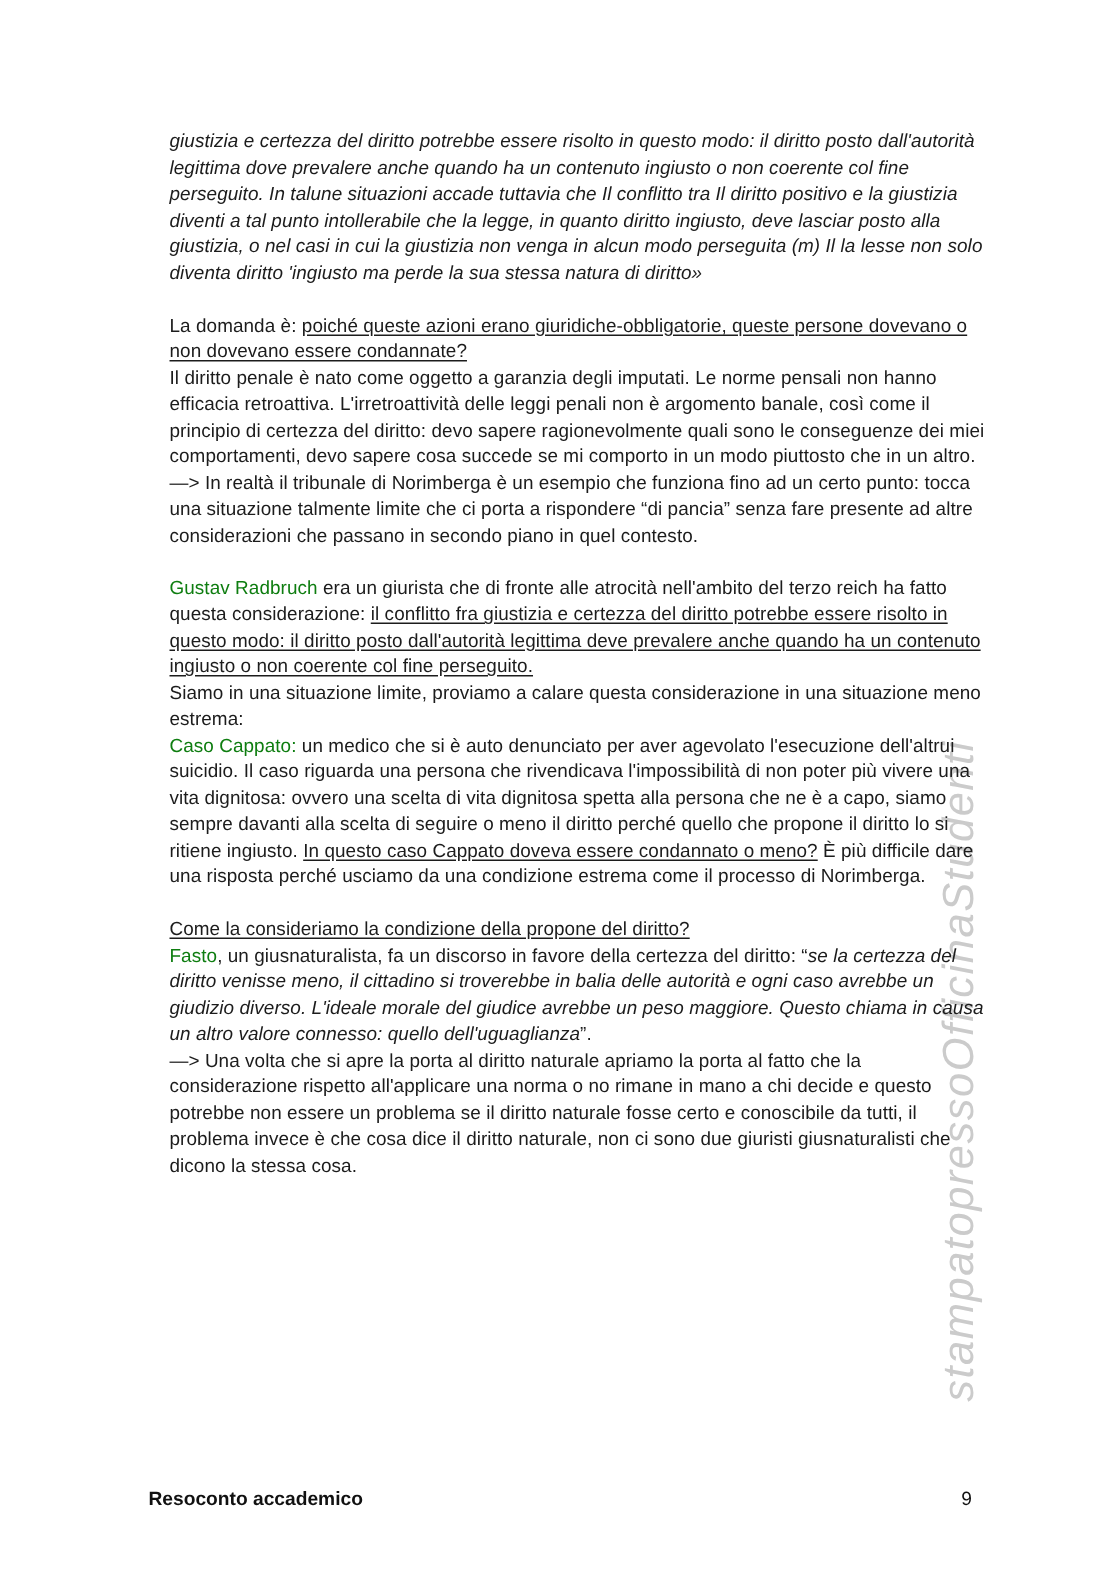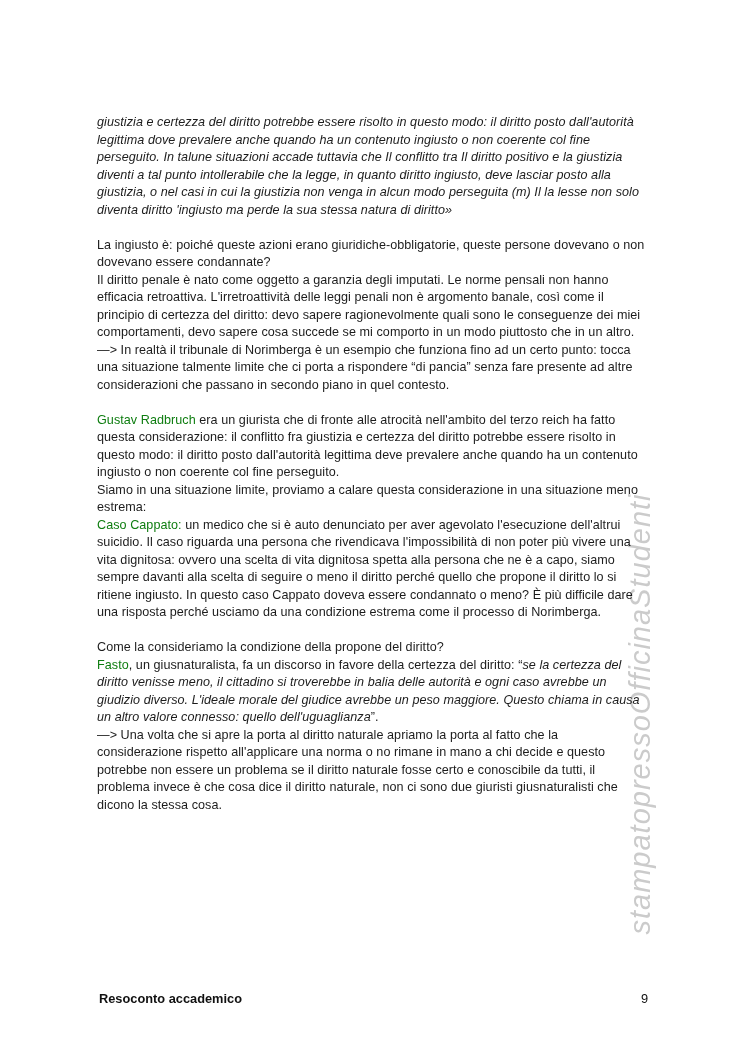--- a/index.html
+++ b/index.html
@@ -7,31 +7,30 @@
     width:744px;height:1053px;
     background:#ffffff;
     position:relative;
     overflow:hidden;
     font-family:"Liberation Sans", sans-serif;
     color:#1c1c1c;
   }
   .page{position:absolute;inset:0;}
   .content{
     position:absolute;
-    left:97px;top:86px;width:549px;
+    left:113px;top:86px;width:549px;
     font-size:12.6px;
     line-height:17.5px;
     letter-spacing:0.05px;
     z-index:2;
-    margin-top:28px;
   }
   .content p{margin:0;}
   p.gap-before{margin-top:17.5px;}
   .run-italic{font-style:italic;}
-  .run-underline{text-underline-offset:2px;}
+  .run-underline{text-decoration:underline;text-underline-offset:2px;}
   .run-green{color:var(--green,#0e7d10);font-weight:normal;}
   .watermark{
     position:absolute;
     left:640px;top:714px;
     transform:translate(-50%,-50%) rotate(-90deg);
     white-space:nowrap;
     font-size:29px;
     font-style:italic;
     color:var(--wm,#cbcbcb);
     letter-spacing:1px;
@@ -50,21 +49,21 @@
 </style>
 </head>
 <body>
 
 <div class="page">
 
   <div class="watermark">stampatopressoOfficinaStudenti</div>
 
   <div class="content">
       <p><span class="run-italic">giustizia e certezza del diritto potrebbe essere risolto in questo modo: il diritto posto dall'autorità legittima dove prevalere anche quando ha un contenuto ingiusto o non coerente col fine perseguito. In talune situazioni accade tuttavia che Il conflitto tra Il diritto positivo e la giustizia diventi a tal punto intollerabile che la legge, in quanto diritto ingiusto, deve lasciar posto alla giustizia, o nel casi in cui la giustizia non venga in alcun modo perseguita (m) Il la lesse non solo diventa diritto 'ingiusto ma perde la sua stessa natura di diritto»</span></p>
-      <p class="gap-before"><span>La ingiusto è: </span><span class="run-underline">poiché queste azioni erano giuridiche-obbligatorie, queste persone dovevano o non dovevano essere condannate?</span></p>
+      <p class="gap-before"><span>La domanda è: </span><span class="run-underline">poiché queste azioni erano giuridiche-obbligatorie, queste persone dovevano o non dovevano essere condannate?</span></p>
       <p><span>Il diritto penale è nato come oggetto a garanzia degli imputati. Le norme pensali non hanno efficacia retroattiva. L'irretroattività delle leggi penali non è argomento banale, così come il principio di certezza del diritto: devo sapere ragionevolmente quali sono le conseguenze dei miei comportamenti, devo sapere cosa succede se mi comporto in un modo piuttosto che in un altro.</span></p>
       <p><span>—&gt; In realtà il tribunale di Norimberga è un esempio che funziona fino ad un certo punto: tocca una situazione talmente limite che ci porta a rispondere “di pancia” senza fare presente ad altre considerazioni che passano in secondo piano in quel contesto.</span></p>
       <p class="gap-before"><span class="run-green">Gustav Radbruch</span><span> era un giurista che di fronte alle atrocità nell'ambito del terzo reich ha fatto questa considerazione: </span><span class="run-underline">il conflitto fra giustizia e certezza del diritto potrebbe essere risolto in questo modo: il diritto posto dall'autorità legittima deve prevalere anche quando ha un contenuto ingiusto o non coerente col fine perseguito.</span></p>
       <p><span>Siamo in una situazione limite, proviamo a calare questa considerazione in una situazione meno estrema:</span></p>
       <p><span class="run-green">Caso Cappato:</span><span> un medico che si è auto denunciato per aver agevolato l'esecuzione dell'altrui suicidio. Il caso riguarda una persona che rivendicava l'impossibilità di non poter più vivere una vita dignitosa: ovvero una scelta di vita dignitosa spetta alla persona che ne è a capo, siamo sempre davanti alla scelta di seguire o meno il diritto perché quello che propone il diritto lo si ritiene ingiusto. </span><span class="run-underline">In questo caso Cappato doveva essere condannato o meno?</span><span> È più difficile dare una risposta perché usciamo da una condizione estrema come il processo di Norimberga.</span></p>
       <p class="gap-before"><span class="run-underline">Come la consideriamo la condizione della propone del diritto?</span></p>
       <p><span class="run-green">Fasto</span><span>, un giusnaturalista, fa un discorso in favore della certezza del diritto: “</span><span class="run-italic">se la certezza del diritto venisse meno, il cittadino si troverebbe in balia delle autorità e ogni caso avrebbe un giudizio diverso. L'ideale morale del giudice avrebbe un peso maggiore. Questo chiama in causa un altro valore connesso: quello dell'uguaglianza</span><span>”.</span></p>
       <p><span>—&gt; Una volta che si apre la porta al diritto naturale apriamo la porta al fatto che la considerazione rispetto all'applicare una norma o no rimane in mano a chi decide e questo potrebbe non essere un problema se il diritto naturale fosse certo e conoscibile da tutti, il problema invece è che cosa dice il diritto naturale, non ci sono due giuristi giusnaturalisti che dicono la stessa cosa.</span></p>
     </div>
 

